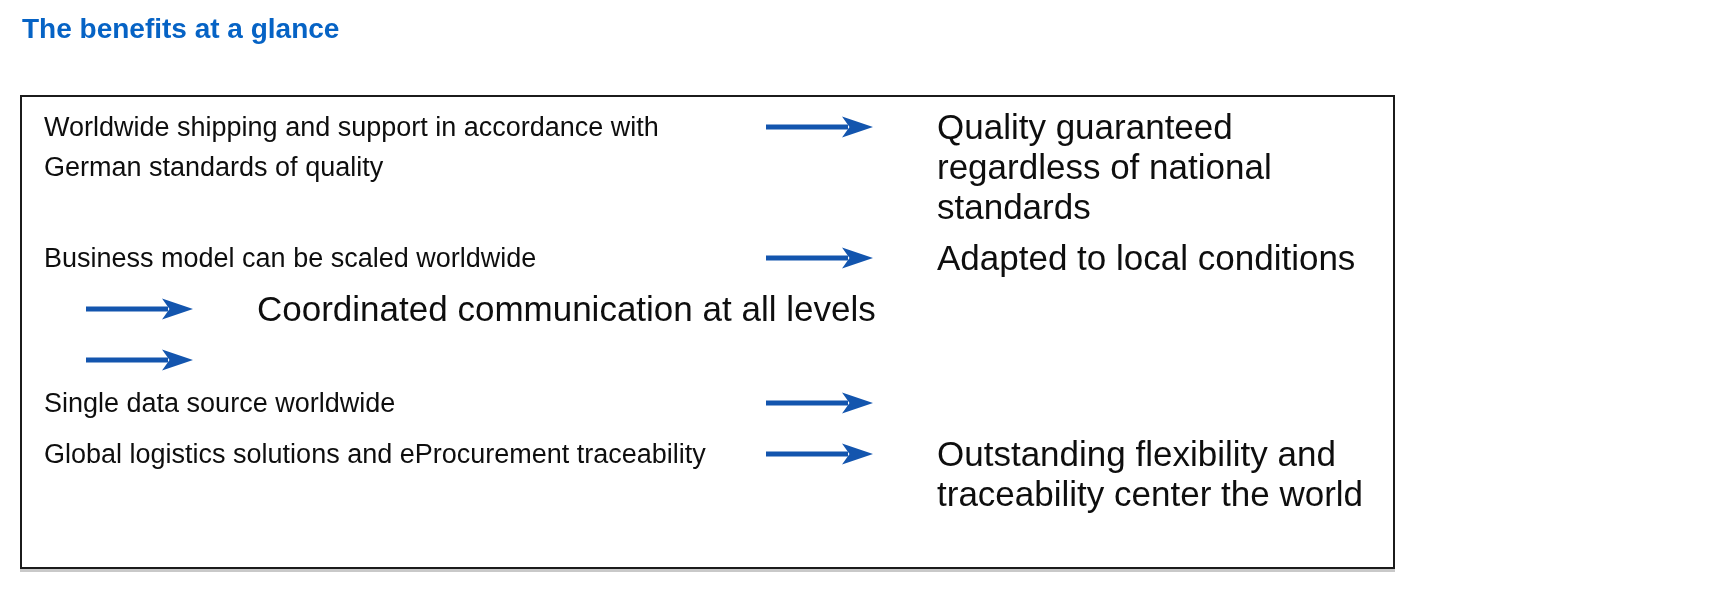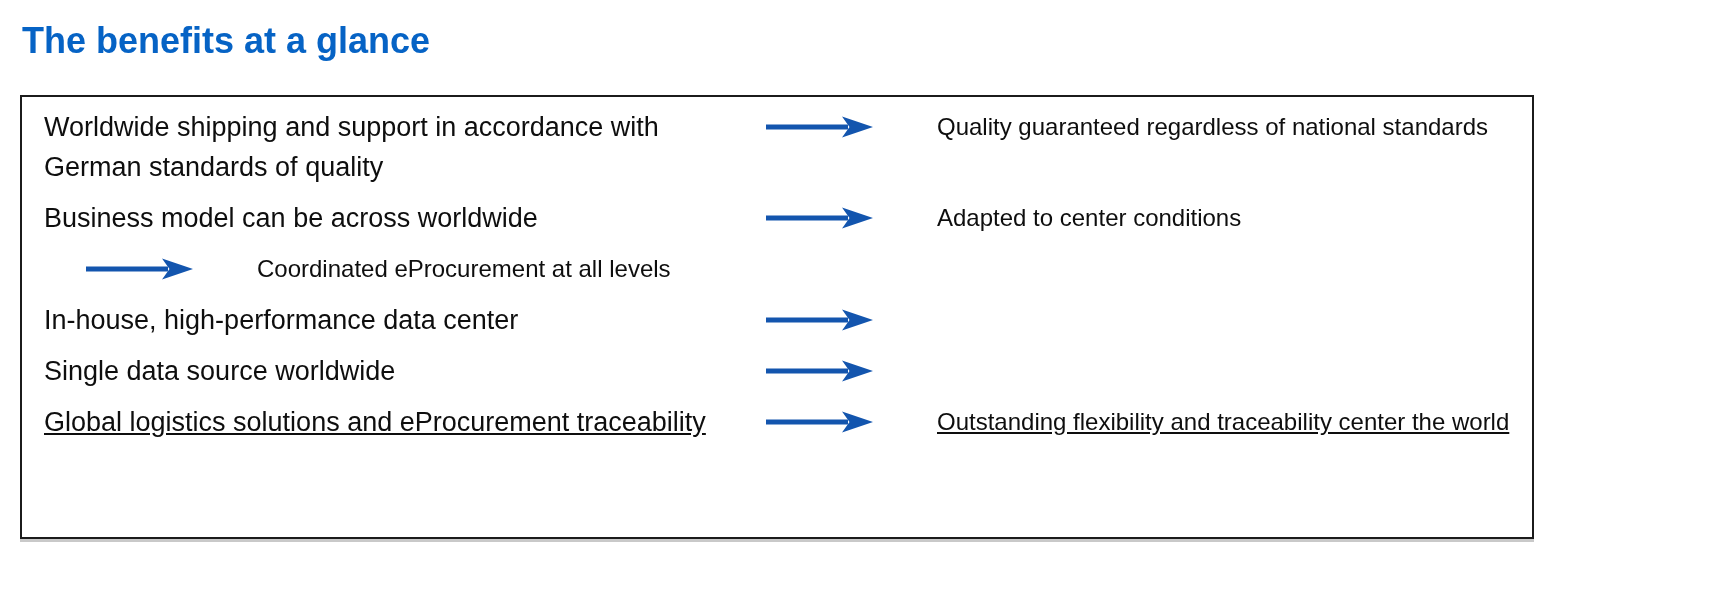--- a/index.html
+++ b/index.html
@@ -20,63 +20,63 @@
     overflow: hidden;
   }
   .page {
     width: 1720px;
     height: 600px;
     position: relative;
   }
   .page-title {
     position: absolute;
     left: 22px;
-    top: 24px;
+    top: 12px;
     margin: 0;
-    font-size: 36px;
+    font-size: 28px;
     line-height: 34px;
     font-weight: bold;
     color: var(--title-blue);
     letter-spacing: 0px;
   }
   .benefits-box {
     position: absolute;
     left: 20px;
     top: 95px;
-    width: 1514px;
+    width: 1375px;
     border: 2px solid var(--border-black);
     background: #ffffff;
-    padding: 10px 18px 90px 22px;
+    padding: 10px 18px 48px 22px;
     box-shadow: 0 3px 0 #c9c9c9;
   }
   .benefit-row {
     display: flex;
     align-items: flex-start;
     margin-bottom: 11px;
   }
-  .benefit-row:last-child { margin-bottom: 5px; text-decoration: underline; }
+  .benefit-row:last-child { margin-bottom: 5px; }
   .cell-left {
     width: 680px;
     flex: 0 0 680px;
     font-size: 27px;
     line-height: 40px;
   }
   .cell-arrow {
     width: 213px;
     flex: 0 0 213px;
     padding-left: 42px;
   }
   .arrow-icon {
     display: block;
     margin-top: 8px;
     color: var(--arrow-blue);
   }
   .cell-right {
     flex: 1 1 auto;
-    font-size: 24px;
+    font-size: 35px;
     line-height: 40px;
   }
 </style>
 </head>
 <body>
 
 <div class="page">
 
   <h1 class="page-title">The benefits at a glance</h1>
 
@@ -86,42 +86,41 @@
       <div class="cell-arrow">
         <svg class="arrow-icon" width="107" height="24" viewBox="0 0 107 24" xmlns="http://www.w3.org/2000/svg">
           <rect x="0" y="9.5" width="82" height="5" fill="currentColor"></rect>
           <path d="M76 1.5 L107 12 L76 22.5 L83.5 12 Z" fill="currentColor"></path>
         </svg>
       </div>
       <div class="cell-right">Quality guaranteed regardless of national standards</div>
     </div>
 
     <div class="benefit-row">
-      <div class="cell-left">Business model can be across worldwide</div>
+      <div class="cell-left">Business model can be scaled worldwide</div>
       <div class="cell-arrow">
         <svg class="arrow-icon" width="107" height="24" viewBox="0 0 107 24" xmlns="http://www.w3.org/2000/svg">
           <rect x="0" y="9.5" width="82" height="5" fill="currentColor"></rect>
           <path d="M76 1.5 L107 12 L76 22.5 L83.5 12 Z" fill="currentColor"></path>
         </svg>
       </div>
-      <div class="cell-right">Adapted to center conditions</div>
+      <div class="cell-right">Adapted to local conditions</div>
     </div>
 
     <div class="benefit-row">
       <div class="cell-arrow">
         <svg class="arrow-icon" width="107" height="24" viewBox="0 0 107 24" xmlns="http://www.w3.org/2000/svg">
           <rect x="0" y="9.5" width="82" height="5" fill="currentColor"></rect>
           <path d="M76 1.5 L107 12 L76 22.5 L83.5 12 Z" fill="currentColor"></path>
         </svg>
       </div>
-      <div class="cell-right">Coordinated eProcurement at all levels</div>
+      <div class="cell-right">Coordinated communication at all levels</div>
     </div>
 
     <div class="benefit-row">
-      <div class="cell-left">In-house, high-performance data center</div>
       <div class="cell-arrow">
         <svg class="arrow-icon" width="107" height="24" viewBox="0 0 107 24" xmlns="http://www.w3.org/2000/svg">
           <rect x="0" y="9.5" width="82" height="5" fill="currentColor"></rect>
           <path d="M76 1.5 L107 12 L76 22.5 L83.5 12 Z" fill="currentColor"></path>
         </svg>
       </div>
     </div>
 
     <div class="benefit-row">
       <div class="cell-left">Single data source worldwide</div>

